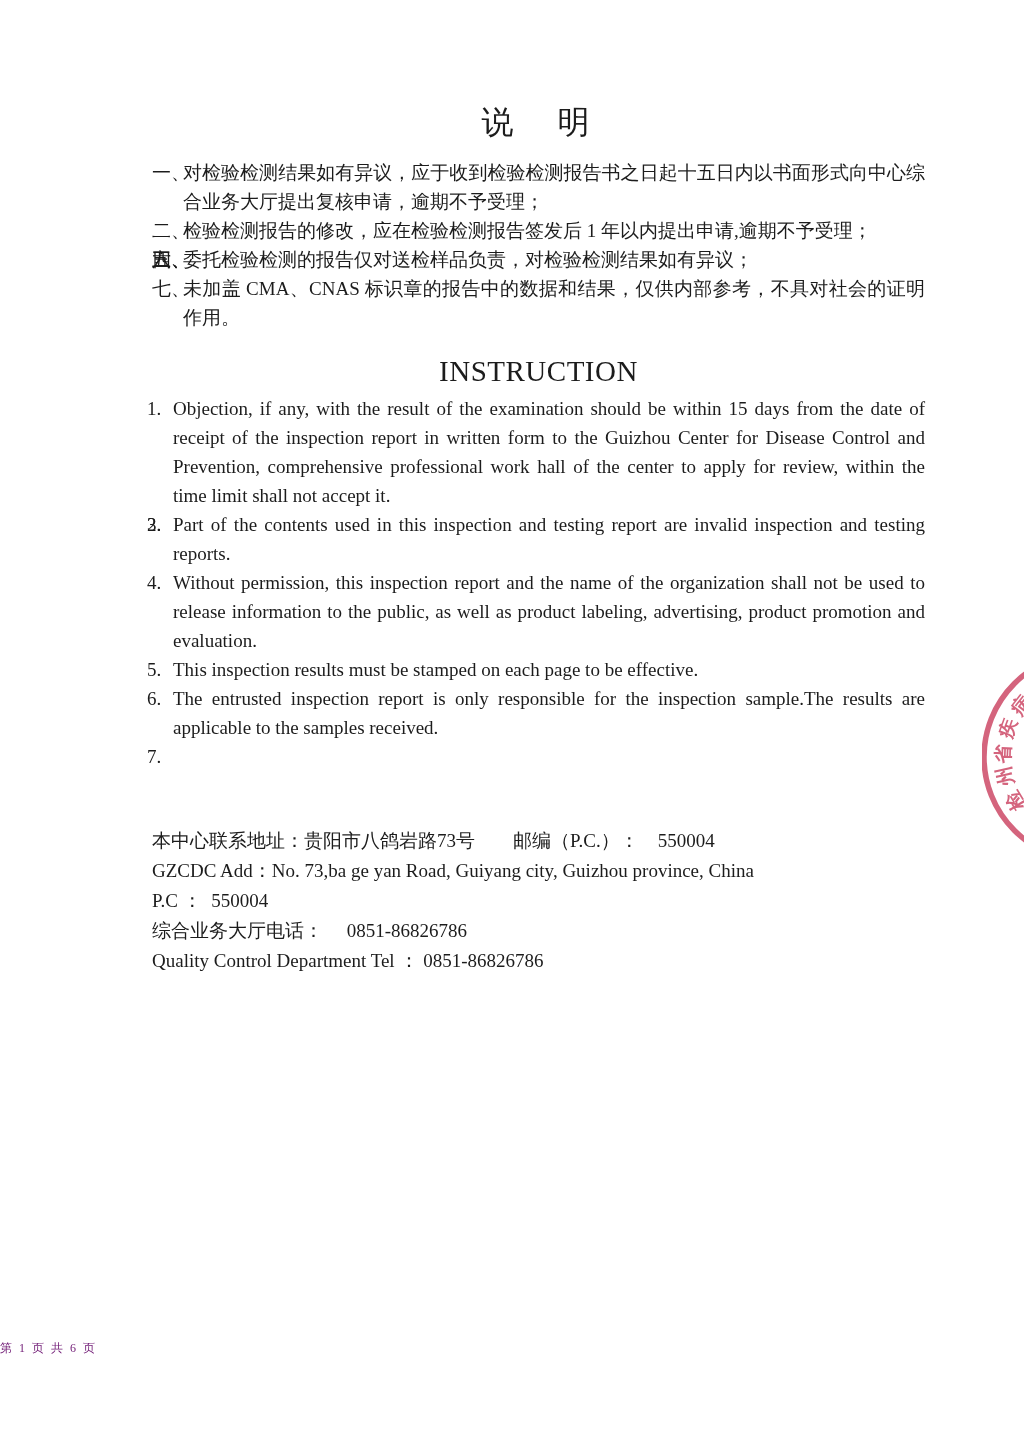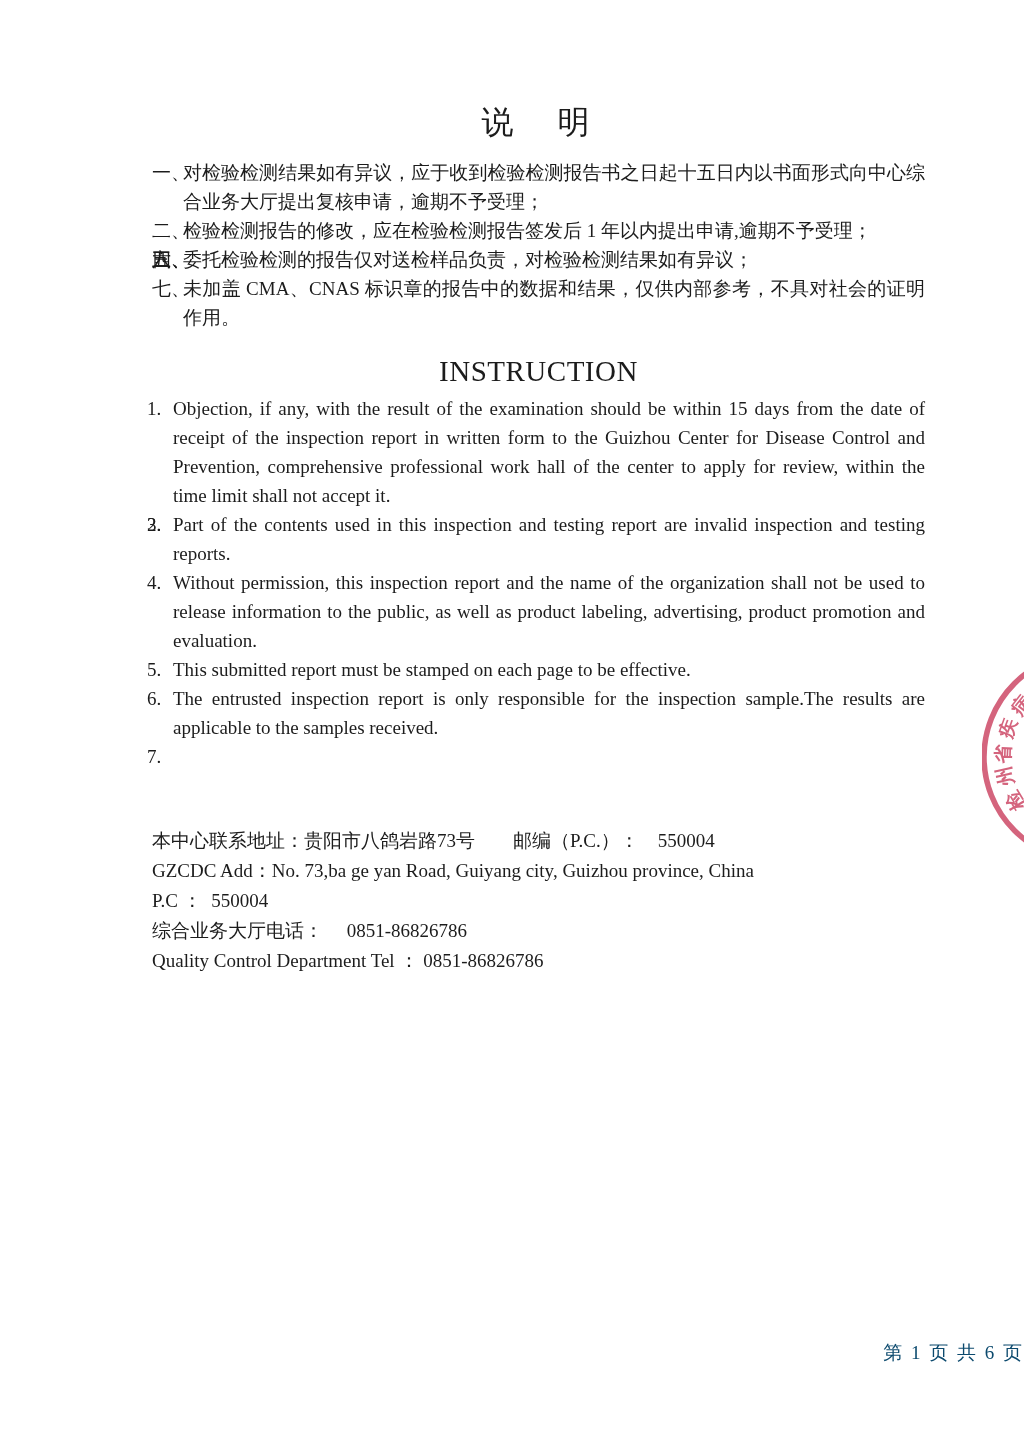--- a/index.html
+++ b/index.html
@@ -41,24 +41,24 @@
   }
   .en-list { margin-top: 4px; margin-left: -5px; font-size: 19px; line-height: 29px; }
   .en-item { position: relative; padding-left: 26px; text-align: justify; }
   .en-item .marker { position: absolute; left: 0; top: 0; }
   .contact { margin-top: 84px; font-size: 19px; line-height: 30px; }
   .contact-line { white-space: pre-wrap; }
   .footer {
     position: absolute;
     left: 0; right: 0;
     top: 1340px;
-    text-align: right;
-    font-size: 19px;
+    text-align: left;
+    font-size: 12px;
     letter-spacing: 2px;
-    color: #0c4a6e;
+    color: #701a75;
   }
   .stamp {
     position: absolute;
     top: 670px;
     right: 0;
     width: 42px;
     height: 175px;
     pointer-events: none;
     opacity: 0.88;
   }
@@ -119,21 +119,21 @@
       <div class="en-item">
         <span class="marker">3.</span>
         <span>Part of the contents used in this inspection and testing report are invalid inspection and testing reports.</span>
       </div>
       <div class="en-item">
         <span class="marker">4.</span>
         <span>Without permission, this inspection report and the name of the organization shall not be used to release information to the public, as well as product labeling, advertising, product promotion and evaluation.</span>
       </div>
       <div class="en-item">
         <span class="marker">5.</span>
-        <span>This submitted report must be stamped on each page to be effective.</span>
+        <span>This inspection results must be stamped on each page to be effective.</span>
       </div>
       <div class="en-item">
         <span class="marker">6.</span>
         <span>The entrusted inspection report is only responsible for the inspection sample.The results are applicable to the samples received.</span>
       </div>
       <div class="en-item">
         <span class="marker">7.</span>
       </div>
     </div>
 

